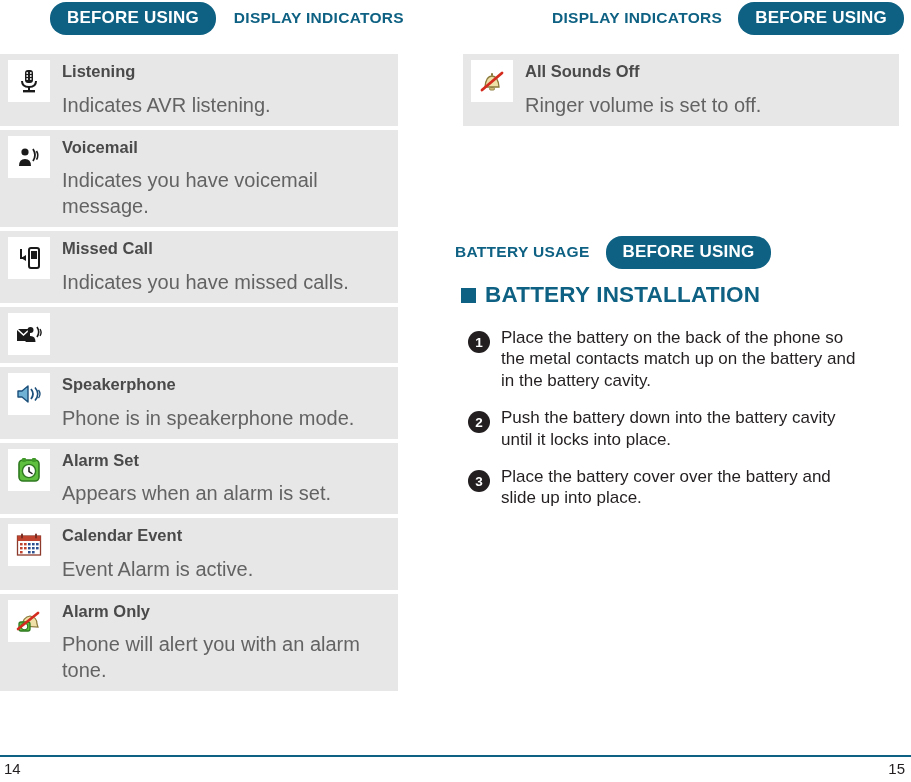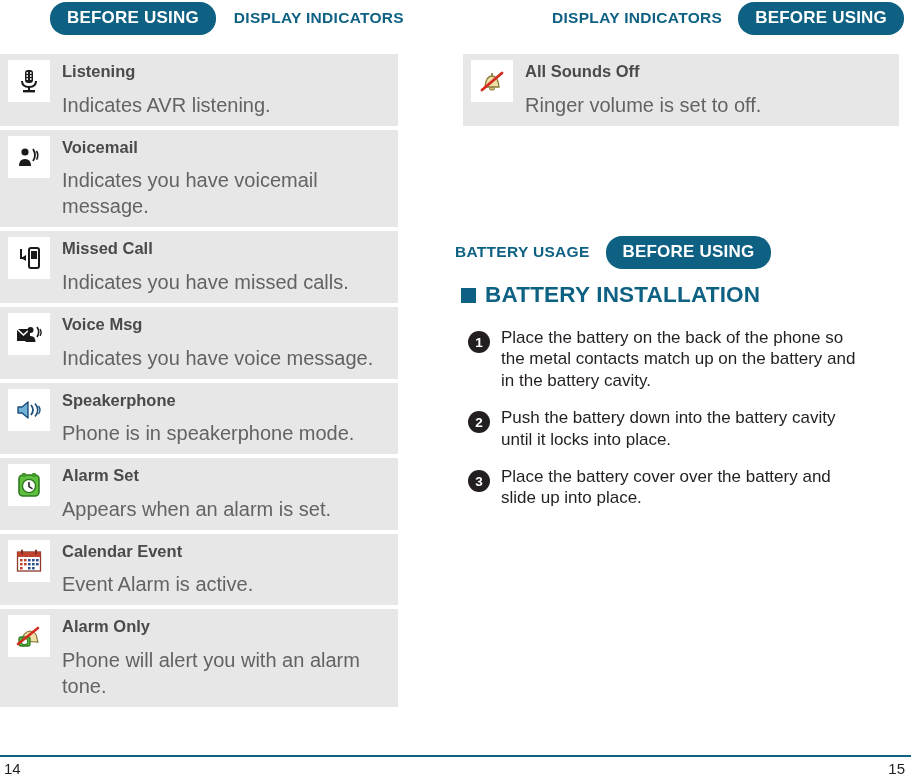--- a/index.html
+++ b/index.html
@@ -267,24 +267,20 @@
       <div class="ind-row">
         <span class="ind-icon">
           <svg width="28" height="28" viewBox="0 0 28 28">
             <path d="M2 9 h13 v12 h-13 z" fill="#1a1a1a"></path>
             <path d="M2 9 l6.5 6 l6.5 -6" fill="none" stroke="#ffffff" stroke-width="1.6"></path>
             <circle cx="15.5" cy="10" r="3" fill="#1a1a1a"></circle>
             <path d="M10.5 22 q0 -6 5 -6 q5 0 5 6 z" fill="#1a1a1a"></path>
             <path d="M22 7 q3.4 5 0 10" stroke="#1a1a1a" stroke-width="1.6" fill="none"></path>
             <path d="M25 9 q2.2 3.6 0 6.8" stroke="#1a1a1a" stroke-width="1.4" fill="none"></path>
           </svg>
-        </span>
-        <span class="ind-text">
-          <div class="ind-title">Voice Msg</div>
-          <div class="ind-desc">Indicates you have voice message.</div>
         </span>
       </div>
 
       <div class="ind-row">
         <span class="ind-icon">
           <svg width="28" height="28" viewBox="0 0 28 28">
             <path d="M3 11 h4 l6 -5 v16 l-6 -5 h-4 z" fill="#6fb2d6" stroke="#1b4f7a" stroke-width="1.4" stroke-linejoin="round"></path>
             <path d="M16 9 q4 5 0 10" stroke="#1b4f7a" stroke-width="1.8" fill="none"></path>
             <path d="M20 7.5 q5.5 6.5 0 13" stroke="#1b4f7a" stroke-width="1.6" fill="none"></path>
             <path d="M23.5 10 q3 4 0 8" stroke="#1b4f7a" stroke-width="1.3" fill="none"></path>

